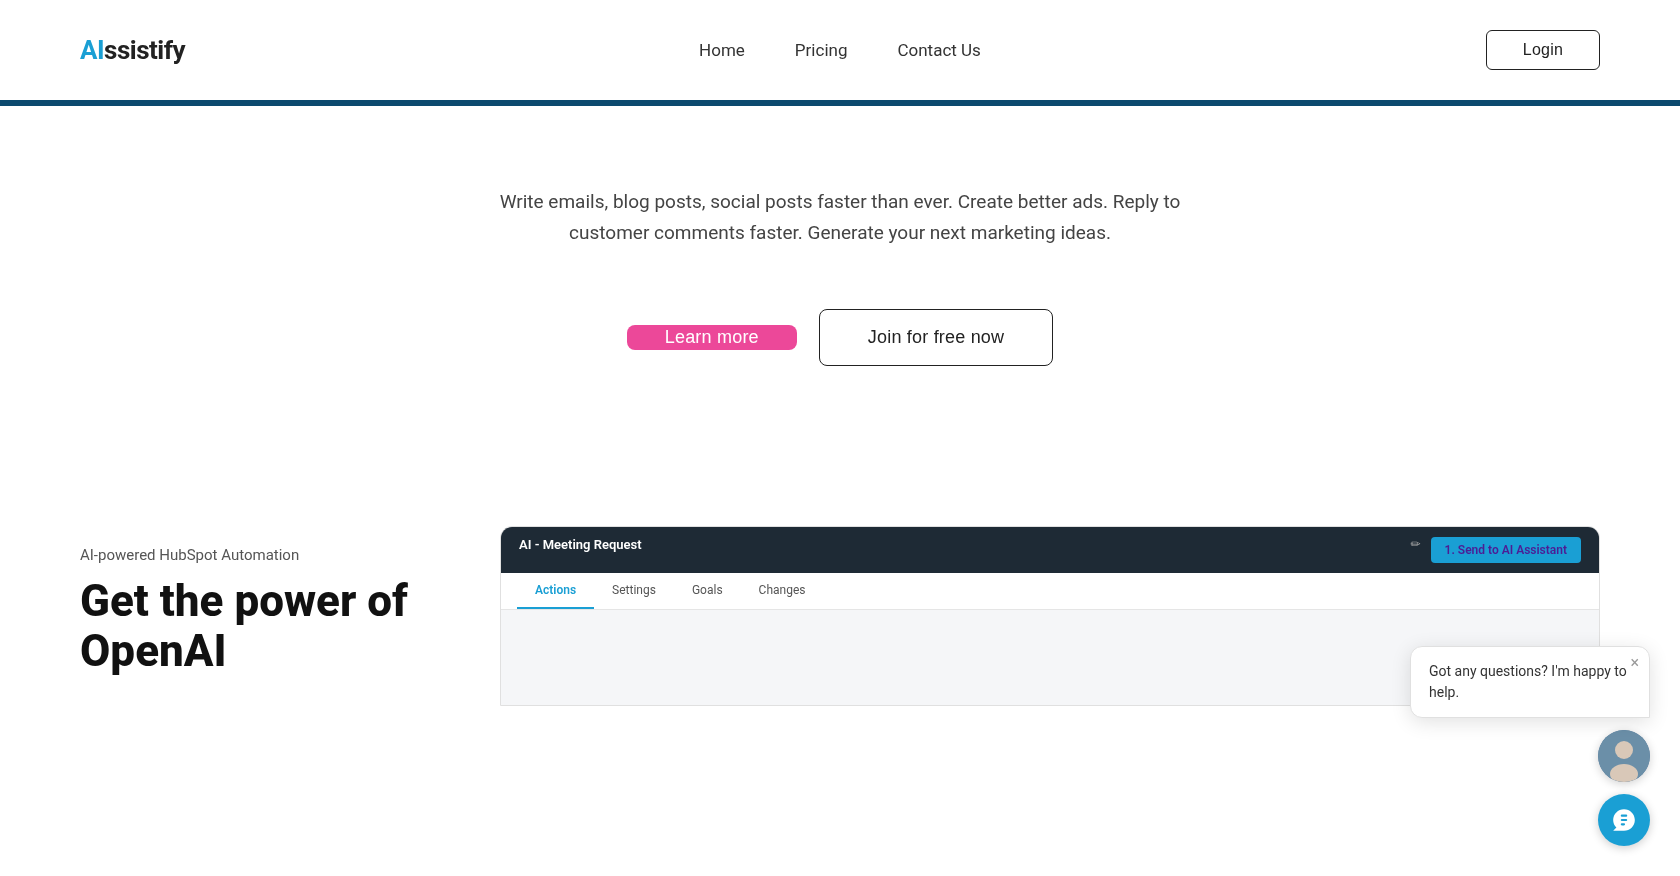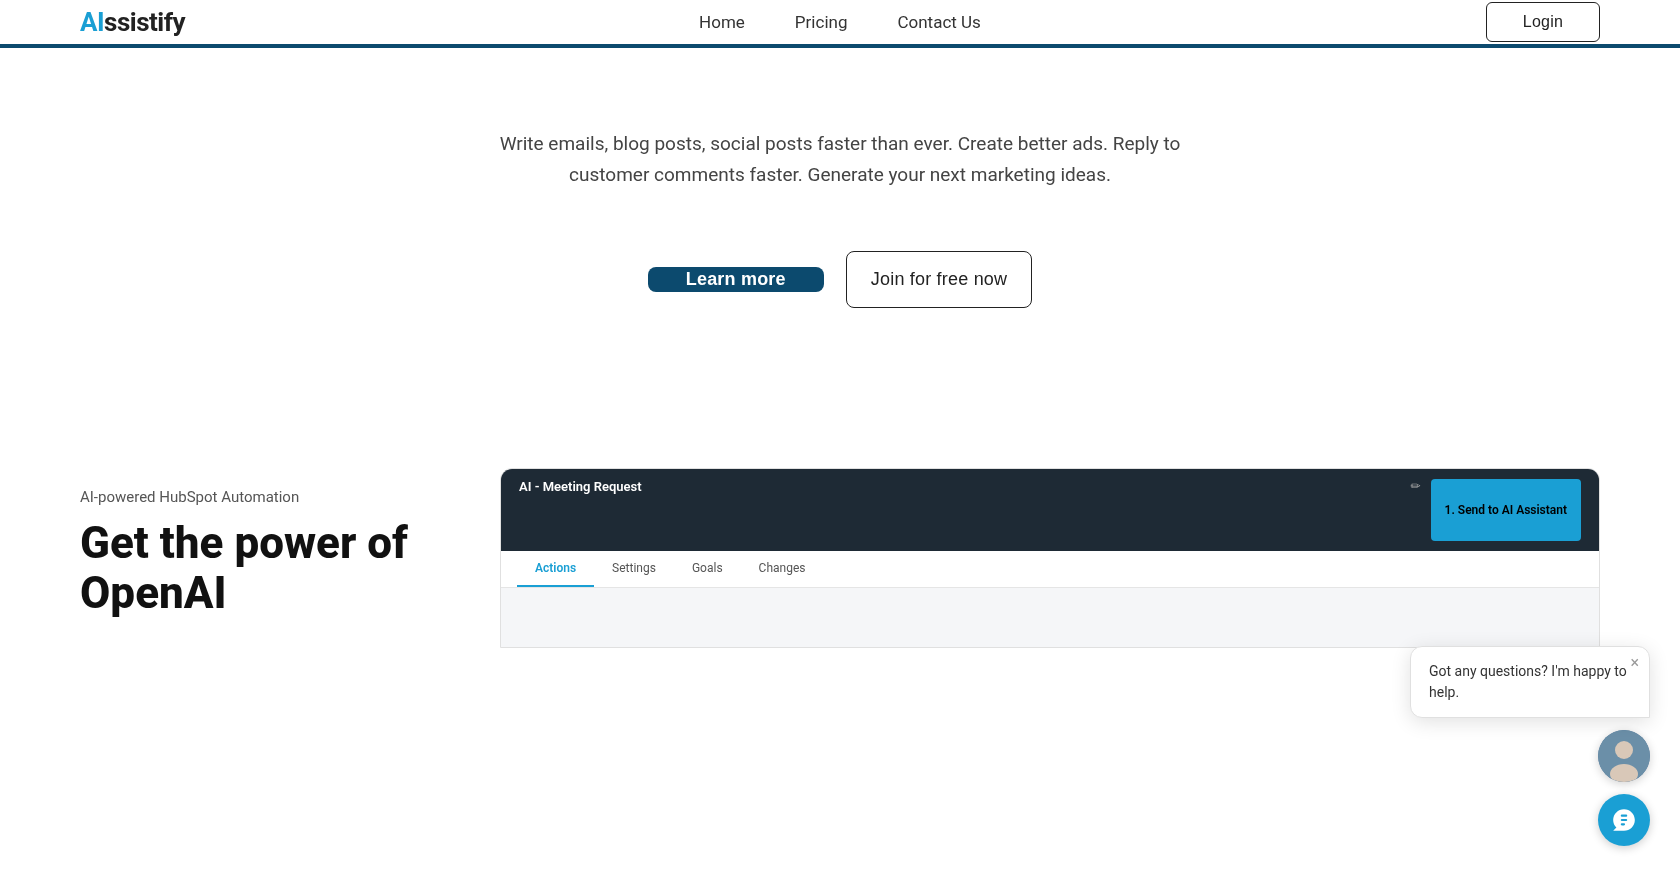--- a/index.html
+++ b/index.html
@@ -15,22 +15,22 @@
       width: 1680px;
       min-height: 876px;
       overflow-x: hidden;
     }
 
     
     .navbar {
       display: flex;
       align-items: center;
       justify-content: space-between;
-      padding: 2px 80px;
-      border-bottom: 4px solid #0c4a6e;
+      padding: 30px 80px;
+      border-bottom: 6px solid #0c4a6e;
       position: relative;
       z-index: 10;
     }
 
     .logo {
       font-size: 26px;
       font-weight: 700;
       color: #222;
       letter-spacing: -0.5px;
     }
@@ -103,37 +103,37 @@
     }
 
     .hero-buttons {
       display: flex;
       gap: 22px;
       align-items: center;
       margin-bottom: 80px;
     }
 
     .btn-primary {
-      background: #0c4a6e;
+      background: #ec4899;
       color: #fff;
       border: none;
       border-radius: 8px;
       padding: 2px 38px;
       font-size: 18px;
-      font-weight: 700;
+      font-weight: 400;
       cursor: pointer;
       letter-spacing: 0.2px;
     }
 
     .btn-secondary {
       background: #fff;
       color: #222;
       border: 1.5px solid #222;
       border-radius: 8px;
-      padding: 17px 24px;
+      padding: 17px 48px;
       font-size: 18px;
       font-weight: 500;
       cursor: pointer;
       letter-spacing: 0.2px;
     }
 
     
     .lower-section {
       display: flex;
       padding: 20px 80px 0;
@@ -185,24 +185,24 @@
       flex: 1;
     }
 
     .dashboard-header-edit {
       color: #aaa;
       font-size: 12px;
     }
 
     .dashboard-step {
       background: #1a9fd4;
-      color: #000000;
+      color: #4c1d95;
       font-size: 12px;
       font-weight: 600;
-      padding: 24px 14px;
+      padding: 6px 14px;
       border-radius: 4px;
     }
 
     .dashboard-tabs {
       display: flex;
       background: #fff;
       border-bottom: 1px solid #e5e5e5;
       padding: 0 16px;
     }
 

